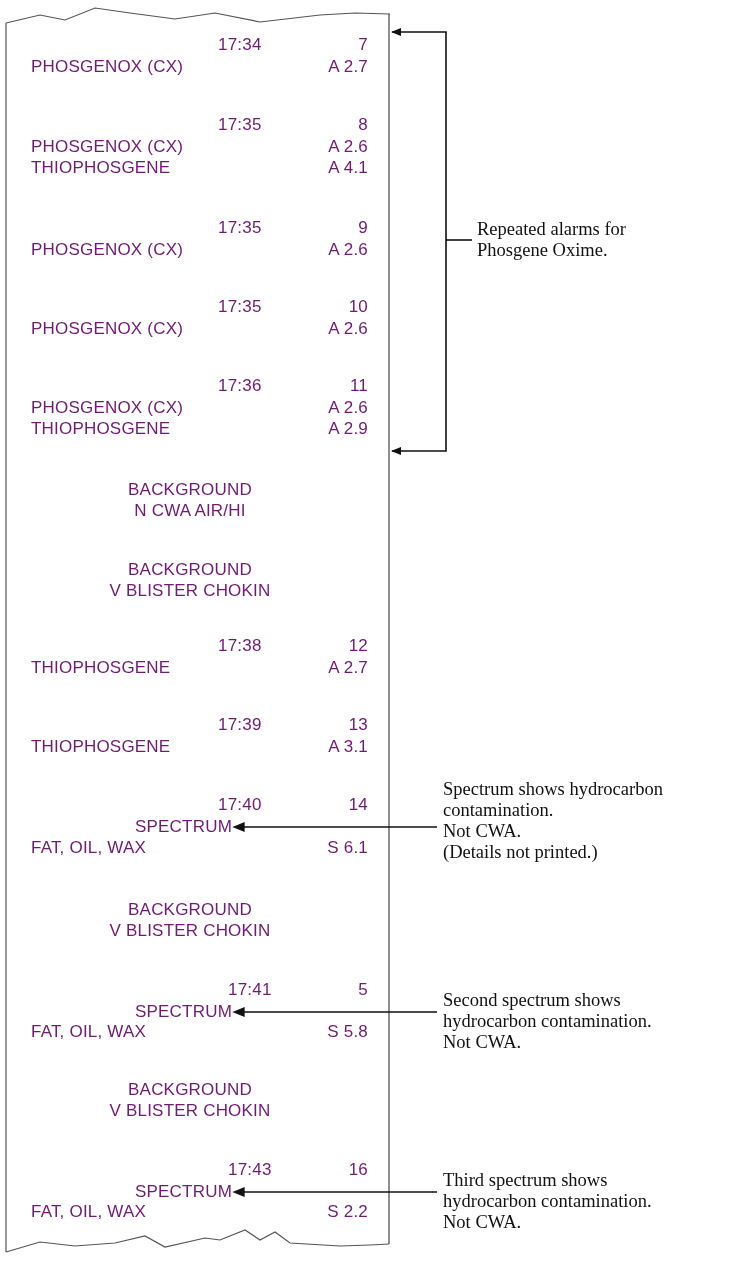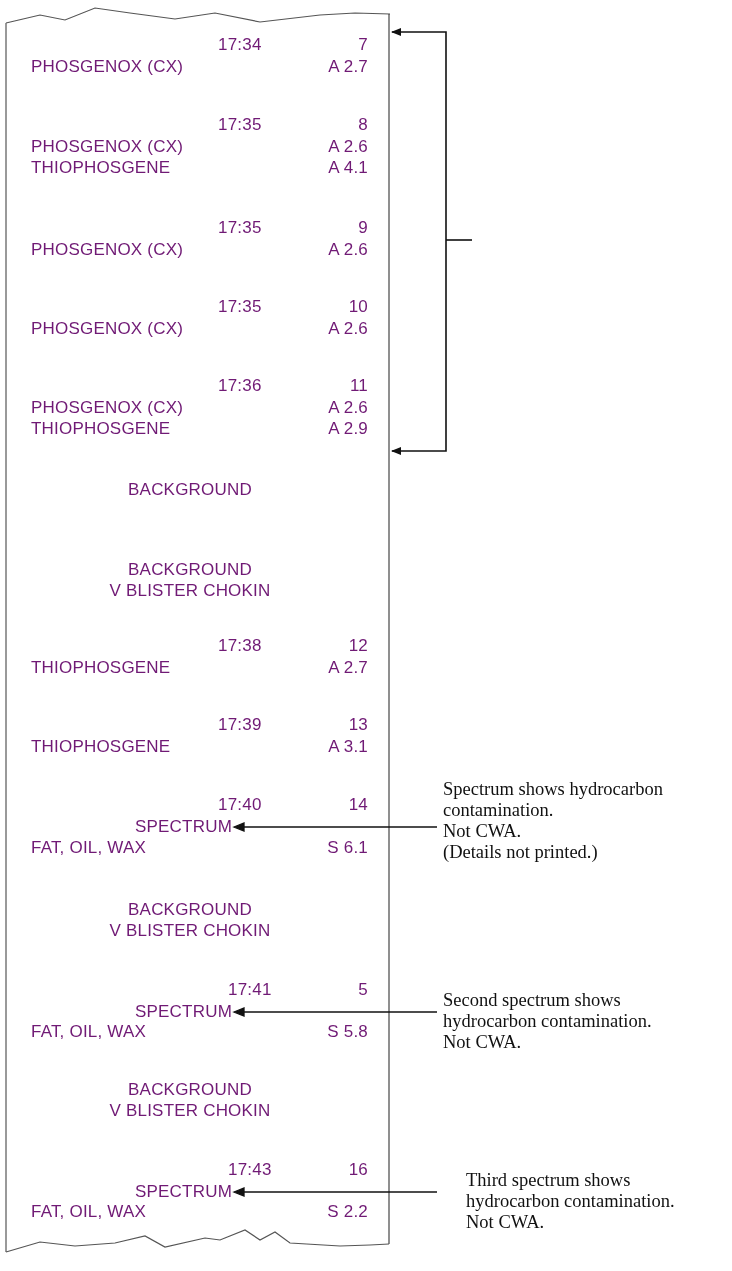--- a/index.html
+++ b/index.html
@@ -64,20 +64,21 @@
   <div class="pt r" style="left:300px;top:319px;width:68px">A 2.6</div>
 
   <div class="pt" style="left:218px;top:376px">17:36</div>
   <div class="pt r" style="left:300px;top:376px;width:68px">11</div>
   <div class="pt" style="left:31px;top:398px">PHOSGENOX (CX)</div>
   <div class="pt r" style="left:300px;top:398px;width:68px">A 2.6</div>
   <div class="pt" style="left:31px;top:419px">THIOPHOSGENE</div>
   <div class="pt r" style="left:300px;top:419px;width:68px">A 2.9</div>
 
   <div class="pt c" style="left:60px;top:480px;width:260px">BACKGROUND</div>
+  <div class="pt c" style="left:60px;top:501px;width:260px">N CWA AIR/HI</div>
 
   <div class="pt c" style="left:60px;top:560px;width:260px">BACKGROUND</div>
   <div class="pt c" style="left:60px;top:581px;width:260px">V BLISTER CHOKIN</div>
 
   <div class="pt" style="left:218px;top:636px">17:38</div>
   <div class="pt r" style="left:300px;top:636px;width:68px">12</div>
   <div class="pt" style="left:31px;top:658px">THIOPHOSGENE</div>
   <div class="pt r" style="left:300px;top:658px;width:68px">A 2.7</div>
 
   <div class="pt" style="left:218px;top:715px">17:39</div>
@@ -102,24 +103,26 @@
 
   <div class="pt c" style="left:60px;top:1080px;width:260px">BACKGROUND</div>
   <div class="pt c" style="left:60px;top:1101px;width:260px">V BLISTER CHOKIN</div>
 
   <div class="pt" style="left:228px;top:1160px">17:43</div>
   <div class="pt r" style="left:300px;top:1160px;width:68px">16</div>
   <div class="pt r" style="left:80px;top:1182px;width:152px">SPECTRUM</div>
   <div class="pt" style="left:31px;top:1202px">FAT, OIL, WAX</div>
   <div class="pt r" style="left:300px;top:1202px;width:68px">S 2.2</div>
 
+  <div class="note" style="left:477px;top:219px">Repeated alarms for
+Phosgene Oxime.</div>
   <div class="note" style="left:443px;top:779px">Spectrum shows hydrocarbon
 contamination.
 Not CWA.
 (Details not printed.)</div>
   <div class="note" style="left:443px;top:990px">Second spectrum shows
 hydrocarbon contamination.
 Not CWA.</div>
-  <div class="note" style="left:466px;top:1170px">Third spectrum shows
+  <div class="note" style="left:443px;top:1170px">Third spectrum shows
 hydrocarbon contamination.
 Not CWA.</div>
 
 </div>
 
 </body></html>

